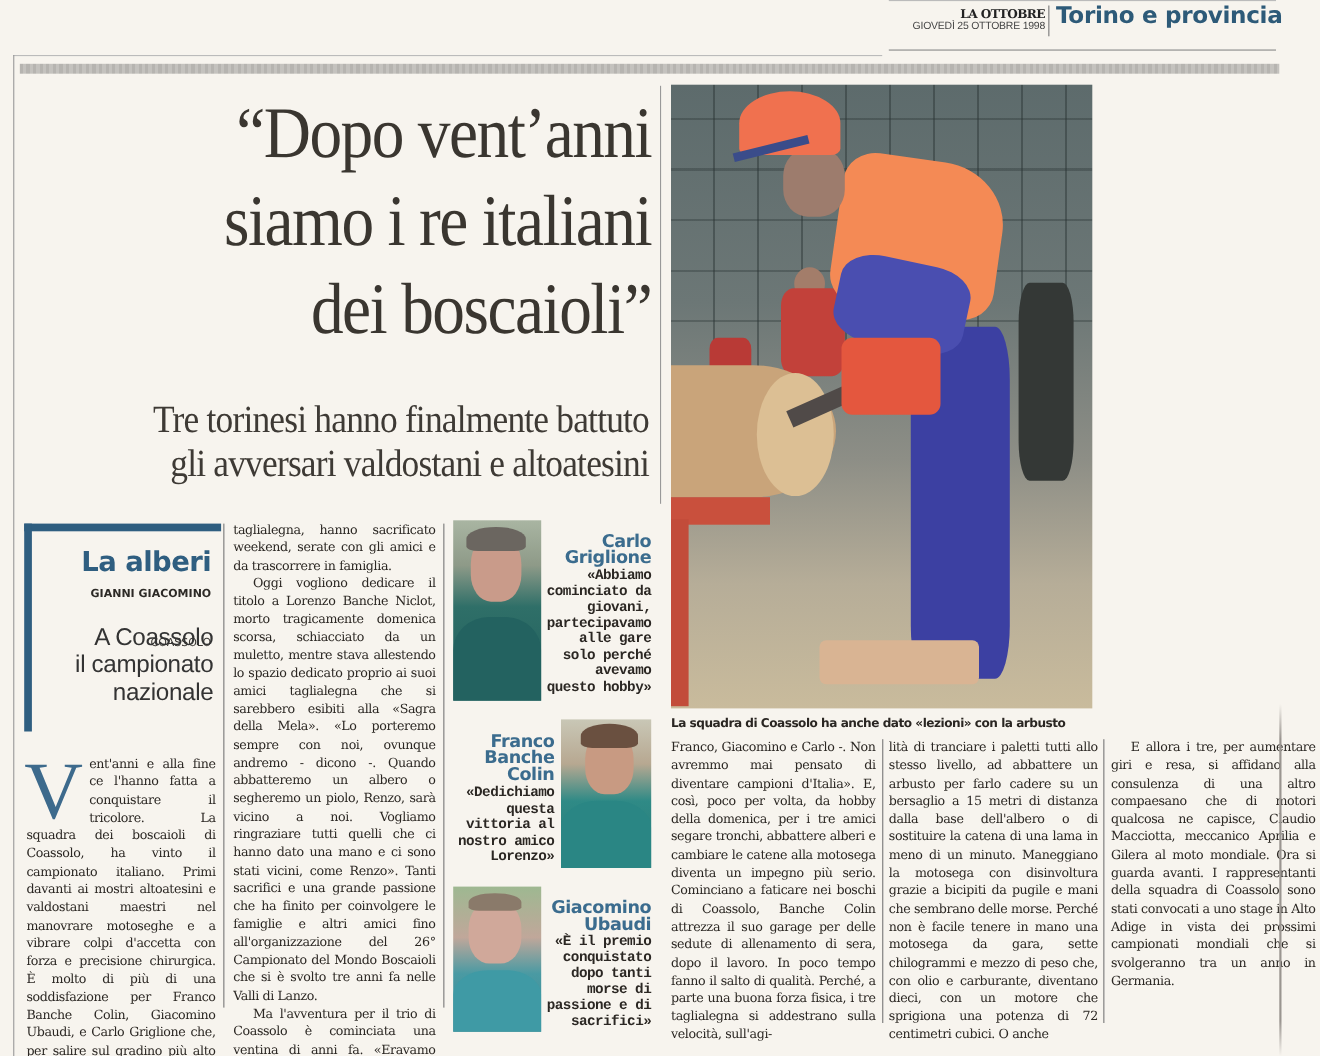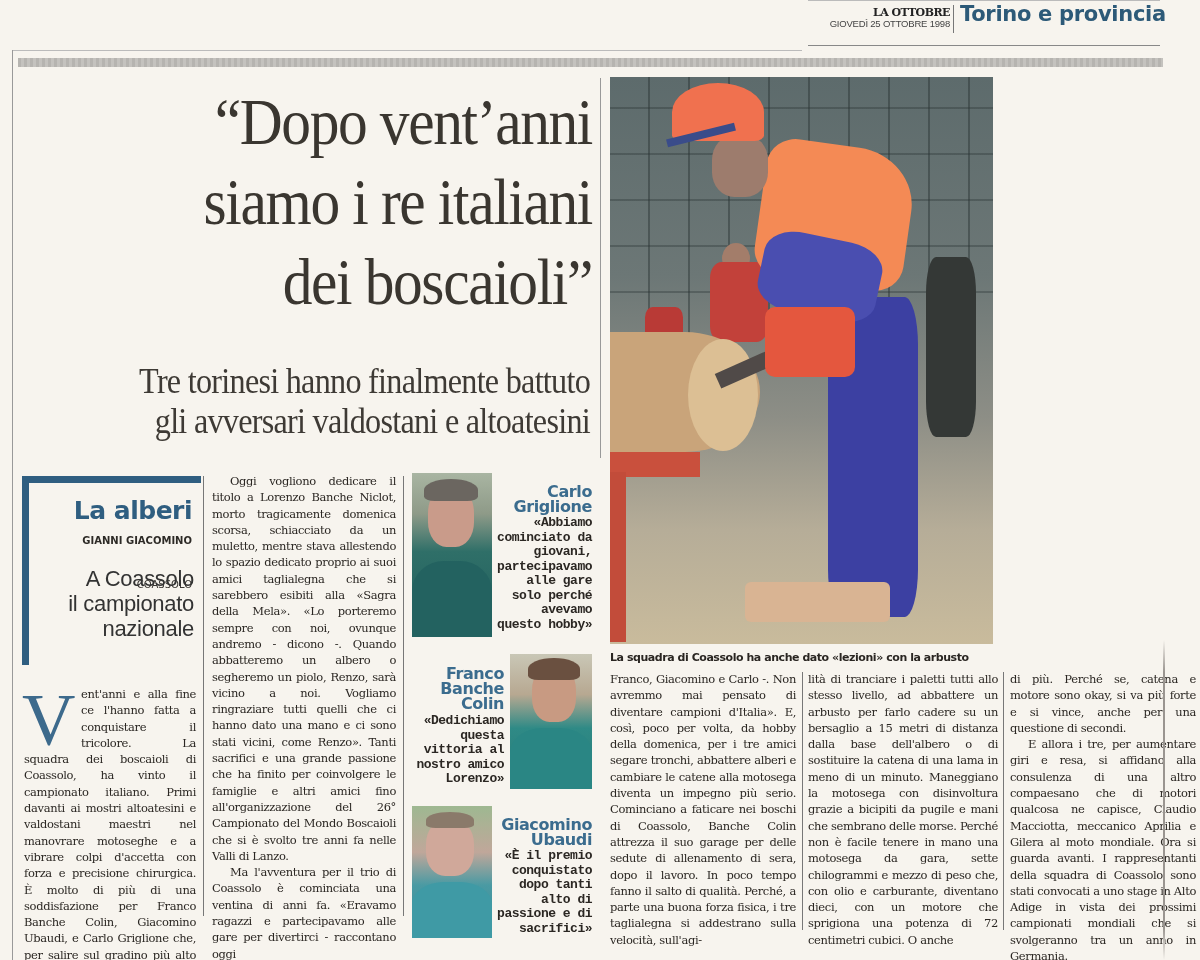--- a/index.html
+++ b/index.html
@@ -162,20 +162,21 @@
   <div>nazionale</div>
 </div>
 
 <div class="abs body-col col1">
   <span class="dropcap">V</span>
   <p>ent'anni e alla fine ce l'hanno fatta a conquistare il tricolore. La squadra dei boscaioli di Coassolo, ha vinto il campionato italiano. Primi davanti ai mostri altoatesini e valdostani maestri nel manovrare motoseghe e a vibrare colpi d'accetta con forza e precisione chirurgica. È molto di più di una soddisfazione per Franco Banche Colin, Giacomino Ubaudi, e Carlo Griglione che, per salire sul gradino più alto del podio dei</p>
 </div>
 <div class="abs vrule vr1"></div>
 
 <div class="abs body-col col2">
+  <p>taglialegna, hanno sacrificato weekend, serate con gli amici e da trascorrere in famiglia.</p>
   <p class="indent">Oggi vogliono dedicare il titolo a Lorenzo Banche Niclot, morto tragicamente domenica scorsa, schiacciato da un muletto, mentre stava allestendo lo spazio dedicato proprio ai suoi amici taglialegna che si sarebbero esibiti alla «Sagra della Mela». «Lo porteremo sempre con noi, ovunque andremo - dicono -. Quando abbatteremo un albero o segheremo un piolo, Renzo, sarà vicino a noi. Vogliamo ringraziare tutti quelli che ci hanno dato una mano e ci sono stati vicini, come Renzo». Tanti sacrifici e una grande passione che ha finito per coinvolgere le famiglie e altri amici fino all'organizzazione del 26° Campionato del Mondo Boscaioli che si è svolto tre anni fa nelle Valli di Lanzo.</p>
   <p class="indent">Ma l'avventura per il trio di Coassolo è cominciata una ventina di anni fa. «Eravamo ragazzi e partecipavamo alle gare per divertirci - raccontano oggi</p>
 </div>
 <div class="abs vrule vr2"></div>
 
 <div class="abs portrait p1">
   <div class="shirt"></div>
     <div class="face"></div>
     <div class="hair"></div>
 </div>
@@ -189,21 +190,21 @@
     <div class="face"></div>
     <div class="hair"></div>
 </div>
 
 <div class="abs portrait p3">
   <div class="shirt"></div>
     <div class="face"></div>
     <div class="hair"></div>
 </div>
 <div class="abs q-name qn3">Giacomino Ubaudi</div>
-<div class="abs q-text qt3">«È il premio conquistato dopo tanti alto di passione e di sacrifici»</div>
+<div class="abs q-text qt3">«È il premio conquistato dopo tanti morse di passione e di sacrifici»</div>
 
 <div class="abs photo">
   <div class="el scaffold"></div>
   <div class="el spect3"></div>
   <div class="el spect2"></div>
   <div class="el spect1h"></div>
   <div class="el spect1"></div>
   <div class="el legs"></div>
   <div class="el vest"></div>
   <div class="el arm"></div>
@@ -222,16 +223,15 @@
 
 <div class="abs body-col col3">
   <p>Franco, Giacomino e Carlo -. Non avremmo mai pensato di diventare campioni d'Italia». E, così, poco per volta, da hobby della domenica, per i tre amici segare tronchi, abbattere alberi e cambiare le catene alla motosega diventa un impegno più serio. Cominciano a faticare nei boschi di Coassolo, Banche Colin attrezza il suo garage per delle sedute di allenamento di sera, dopo il lavoro. In poco tempo fanno il salto di qualità. Perché, a parte una buona forza fisica, i tre taglialegna si addestrano sulla velocità, sull'agi-</p>
 </div>
 <div class="abs vrule vr3"></div>
 <div class="abs body-col col4">
   <p>lità di tranciare i paletti tutti allo stesso livello, ad abbattere un arbusto per farlo cadere su un bersaglio a 15 metri di distanza dalla base dell'albero o di sostituire la catena di una lama in meno di un minuto. Maneggiano la motosega con disinvoltura grazie a bicipiti da pugile e mani che sembrano delle morse. Perché non è facile tenere in mano una motosega da gara, sette chilogrammi e mezzo di peso che, con olio e carburante, diventano dieci, con un motore che sprigiona una potenza di 72 centimetri cubici. O anche</p>
 </div>
 <div class="abs vrule vr4"></div>
 <div class="abs body-col col5">
-  <p>di più. Perché se, catena e motore sono okay, si va più forte e si vince, anche per una questione di secondi.</p>
   <p class="indent">E allora i tre, per aumentare giri e resa, si affidano alla consulenza di una altro compaesano che di motori qualcosa ne capisce, Claudio Macciotta, meccanico Aprilia e Gilera al moto mondiale. Ora si guarda avanti. I rappresentanti della squadra di Coassolo sono stati convocati a uno stage in Alto Adige in vista dei prossimi campionati mondiali che si svolgeranno tra un anno in Germania.</p>
 </div>
 <div class="abs right-edge"></div>
 
 </body></html>

